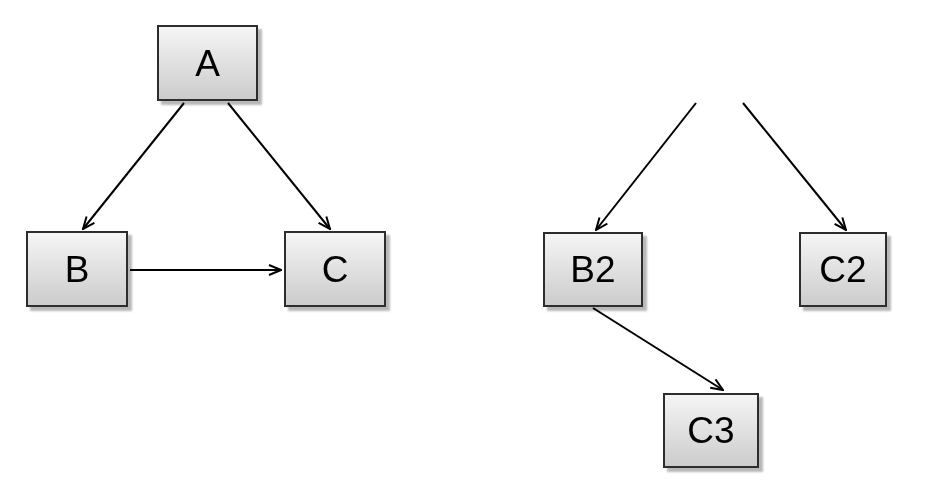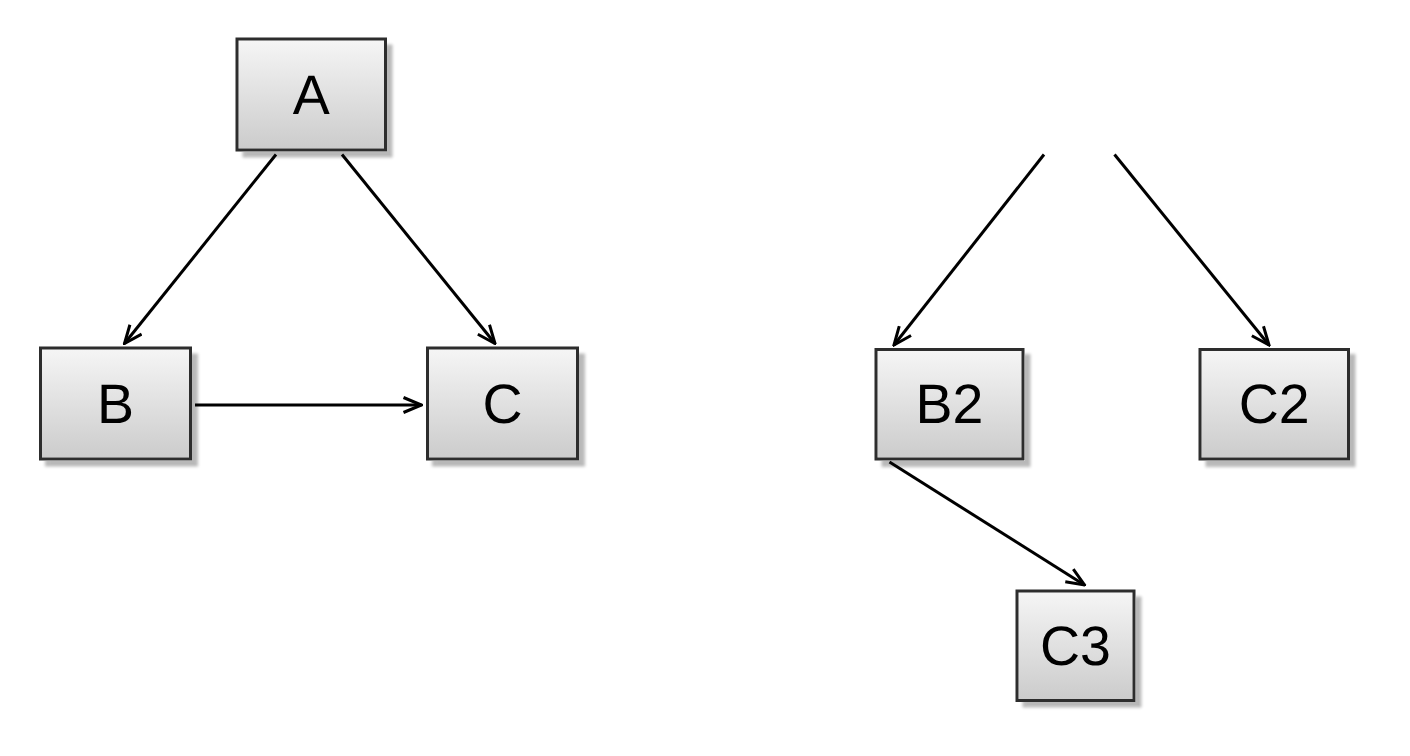--- a/index.html
+++ b/index.html
@@ -60,23 +60,23 @@
   <div id="node-layer">
       <div class="node" style="left: 157px; top: 25px; width: 101px; height: 76px; border-color: rgb(45, 45, 45); background: linear-gradient(rgb(245, 245, 245), rgb(204, 204, 204)); box-shadow: rgba(0, 0, 0, 0.28) 4px 4px 2px;">
         <span class="node-label" style="color: rgb(0, 0, 0); font-size: 37px;">A</span>
       </div>
       <div class="node" style="left: 26px; top: 231px; width: 102px; height: 76px; border-color: rgb(45, 45, 45); background: linear-gradient(rgb(245, 245, 245), rgb(204, 204, 204)); box-shadow: rgba(0, 0, 0, 0.28) 4px 4px 2px;">
         <span class="node-label" style="color: rgb(0, 0, 0); font-size: 37px;">B</span>
       </div>
       <div class="node" style="left: 284px; top: 231px; width: 102px; height: 76px; border-color: rgb(45, 45, 45); background: linear-gradient(rgb(245, 245, 245), rgb(204, 204, 204)); box-shadow: rgba(0, 0, 0, 0.28) 4px 4px 2px;">
         <span class="node-label" style="color: rgb(0, 0, 0); font-size: 37px;">C</span>
       </div>
-      <div class="node" style="left: 543px; top: 232px; width: 100px; height: 75px; border-color: rgb(45, 45, 45); background: linear-gradient(rgb(245, 245, 245), rgb(204, 204, 204)); box-shadow: rgba(0, 0, 0, 0.28) 4px 4px 2px; margin-left: 40px;">
+      <div class="node" style="left: 543px; top: 232px; width: 100px; height: 75px; border-color: rgb(45, 45, 45); background: linear-gradient(rgb(245, 245, 245), rgb(204, 204, 204)); box-shadow: rgba(0, 0, 0, 0.28) 4px 4px 2px;">
         <span class="node-label" style="color: rgb(0, 0, 0); font-size: 37px;">B2</span>
       </div>
-      <div class="node" style="left: 799px; top: 232px; width: 101px; height: 75px; border-color: rgb(45, 45, 45); background: linear-gradient(rgb(245, 245, 245), rgb(204, 204, 204)); box-shadow: rgba(0, 0, 0, 0.28) 4px 4px 2px;">
+      <div class="node" style="left: 799px; top: 232px; width: 88px; height: 75px; border-color: rgb(45, 45, 45); background: linear-gradient(rgb(245, 245, 245), rgb(204, 204, 204)); box-shadow: rgba(0, 0, 0, 0.28) 4px 4px 2px;">
         <span class="node-label" style="color: rgb(0, 0, 0); font-size: 37px;">C2</span>
       </div>
-      <div class="node" style="left: 677px; top: 393px; width: 80px; height: 75px; border-color: rgb(45, 45, 45); background: linear-gradient(rgb(245, 245, 245), rgb(204, 204, 204)); box-shadow: rgba(0, 0, 0, 0.28) 4px 4px 2px; justify-content: center;">
+      <div class="node" style="left: 663px; top: 393px; width: 96px; height: 75px; border-color: rgb(45, 45, 45); background: linear-gradient(rgb(245, 245, 245), rgb(204, 204, 204)); box-shadow: rgba(0, 0, 0, 0.28) 4px 4px 2px; justify-content: center;">
         <span class="node-label" style="color: rgb(0, 0, 0); font-size: 37px;">C3</span>
       </div>
     </div>
 </div>
 
 </body></html>

